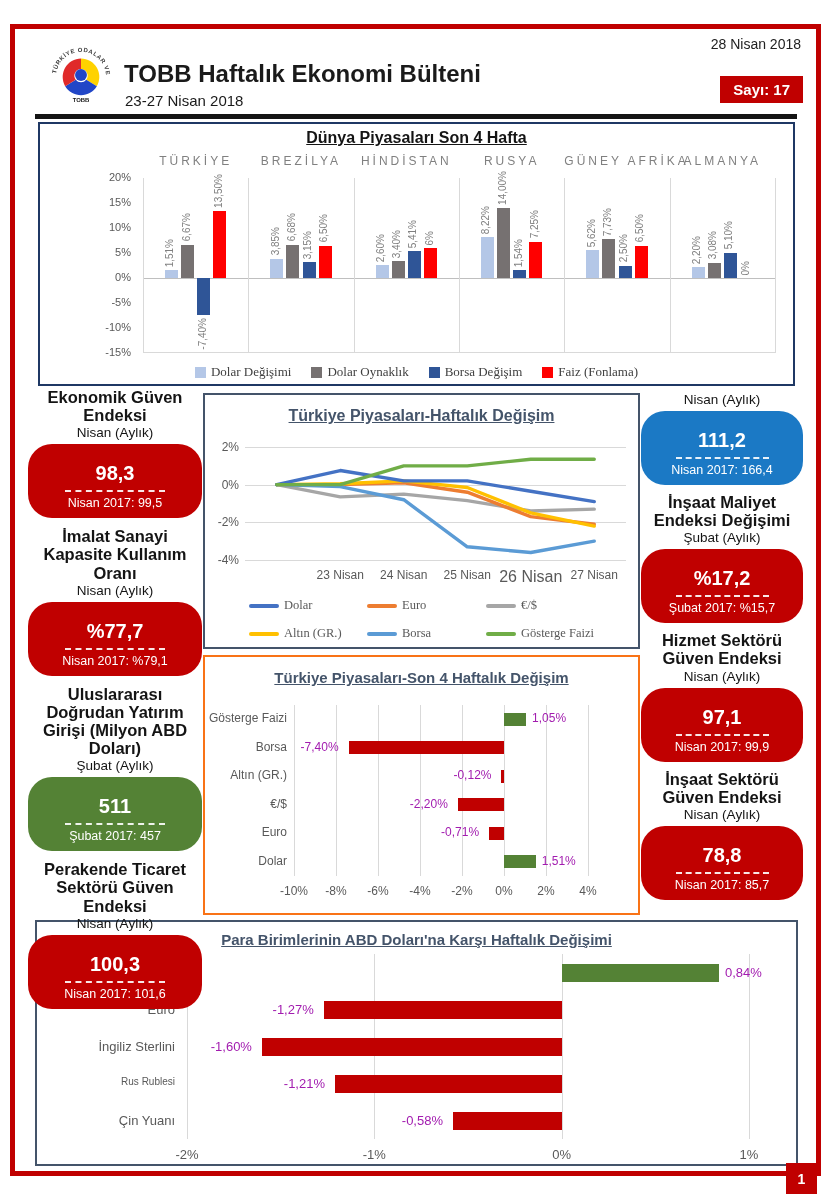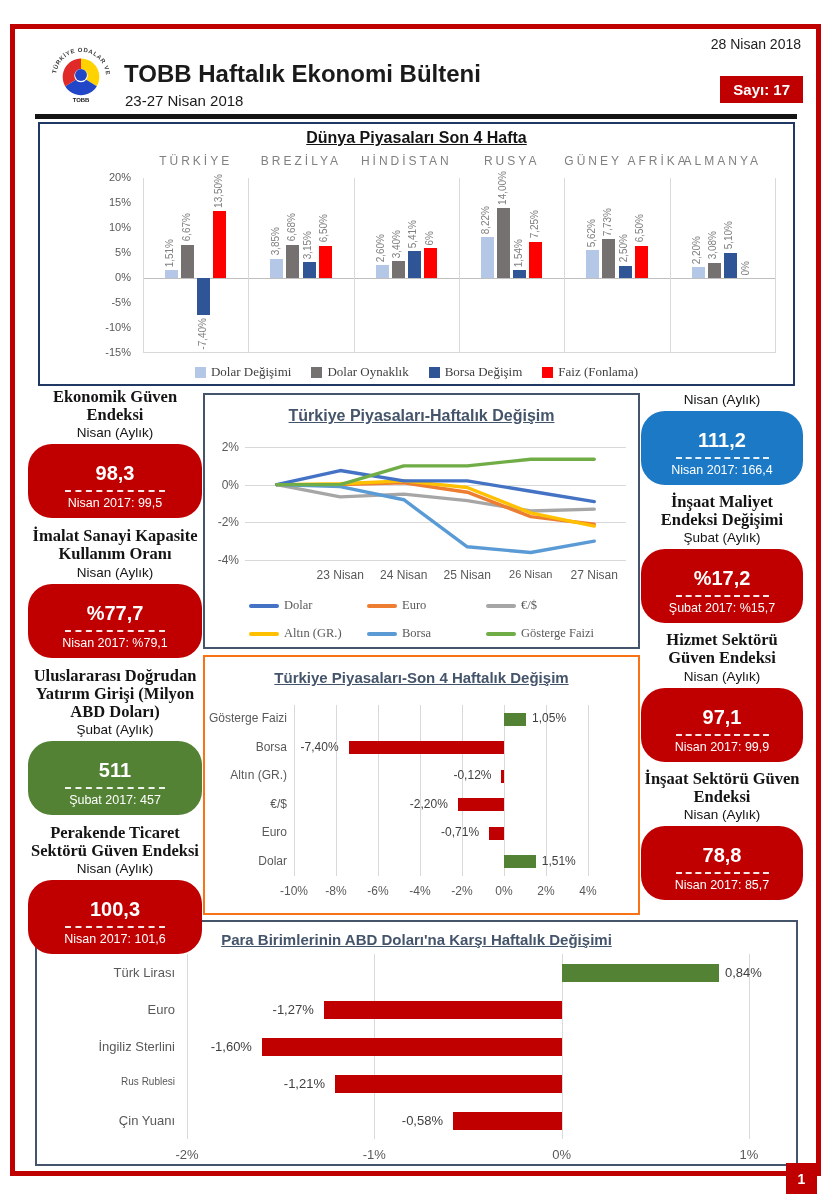--- a/index.html
+++ b/index.html
@@ -26,25 +26,25 @@
   .vlabel{position:absolute;writing-mode:vertical-rl;transform:rotate(180deg);
           font-size:10px;line-height:1.1;color:#7F7F7F;white-space:nowrap;}
   .country{position:absolute;font-size:12px;letter-spacing:3px;color:#808080;
            text-align:center;white-space:nowrap;}
   .legend-row{position:absolute;display:flex;justify-content:center;gap:20px;
               font-size:13px;color:#404040;align-items:center;}
   .legend-item{display:flex;align-items:center;gap:5px;white-space:nowrap;font-family:Liberation Serif, serif;}
   .legend-sq{width:11px;height:11px;display:inline-block;}
   .lineswatch{width:30px;height:4px;border-radius:2px;display:inline-block;}
   .hbar-label{position:absolute;font-size:12px;color:#595959;text-align:right;white-space:nowrap;}
-  .hbar-val{position:absolute;font-size:12px;color:#404040;white-space:nowrap;}
+  .hbar-val{position:absolute;font-size:12px;color:#a21caf;white-space:nowrap;}
   
   .cards-col{position:absolute;display:flex;flex-direction:column;}
   .card-block{text-align:center;}
-  .card-title{font-size:16.5px;font-weight:bold;color:#141414;line-height:1.1;margin:0 0 1px 0;font-family:Liberation Serif, serif;}
+  .card-title{font-size:16.5px;font-weight:bold;color:#141414;line-height:1.1;margin:0 0 1px 0;}
   .card-period{font-size:13.5px;color:#141414;margin-bottom:4px;}
   .card-box{border-radius:24px;color:#fff;padding:18px 6px 8px 6px;}
   .card-value{font-size:20px;font-weight:bold;}
   .card-divider{width:62%;border-top:2px dashed rgba(255,255,255,.9);margin:5px auto 4px auto;}
   .card-prev{font-size:12.5px;}
   
   .page-num{position:absolute;left:786px;top:1163px;width:31px;height:31px;background:#C00000;
             color:#fff;font-size:14px;font-weight:bold;display:flex;align-items:center;
             justify-content:center;}
 </style>
@@ -177,21 +177,21 @@
       <div class="grid-h" style="left: 40px; top: 52px; width: 381px;"></div>
       <div class="tick" style="left: 4px; width: 30px; text-align: right; top: 82.6667px; font-size: 12px;">0%</div>
       <div class="grid-h" style="left: 40px; top: 89.6667px; width: 381px;"></div>
       <div class="tick" style="left: 4px; width: 30px; text-align: right; top: 120.333px; font-size: 12px;">-2%</div>
       <div class="grid-h" style="left: 40px; top: 127.333px; width: 381px;"></div>
       <div class="tick" style="left: 4px; width: 30px; text-align: right; top: 158px; font-size: 12px;">-4%</div>
       <div class="grid-h" style="left: 40px; top: 165px; width: 381px;"></div>
       <div class="tick" style="left: 100.25px; top: 173px; width: 70px; text-align: center; font-size: 12px;">23 Nisan</div>
       <div class="tick" style="left: 163.75px; top: 173px; width: 70px; text-align: center; font-size: 12px;">24 Nisan</div>
       <div class="tick" style="left: 227.25px; top: 173px; width: 70px; text-align: center; font-size: 12px;">25 Nisan</div>
-      <div class="tick" style="left: 290.75px; top: 173px; width: 70px; text-align: center; font-size: 11px;">26 Nisan</div>
+      <div class="tick" style="left: 290.75px; top: 173px; width: 70px; text-align: center; font-size: 16px;">26 Nisan</div>
       <div class="tick" style="left: 354.25px; top: 173px; width: 70px; text-align: center; font-size: 12px;">27 Nisan</div>
       <svg width="437" height="169" style="position: absolute; left: 0px; top: 0px; overflow: visible;">
         <polyline points="71.75,89.66666666666666 135.25,101.90833333333333 198.75,99.08333333333333 262.25,105.675 325.75,116.03333333333333 389.25,114.14999999999999" fill="none" stroke="#A6A6A6" stroke-width="3.4" stroke-linejoin="round" stroke-linecap="round"></polyline>
         <polyline points="71.75,89.66666666666666 135.25,89.66666666666666 198.75,87.78333333333333 262.25,97.19999999999999 325.75,121.68333333333334 389.25,129.21666666666664" fill="none" stroke="#ED7D31" stroke-width="3.4" stroke-linejoin="round" stroke-linecap="round"></polyline>
         <polyline points="71.75,89.66666666666666 135.25,88.725 198.75,85.9 262.25,92.49166666666666 325.75,117.91666666666666 389.25,131.1" fill="none" stroke="#FFC000" stroke-width="3.4" stroke-linejoin="round" stroke-linecap="round"></polyline>
         <polyline points="71.75,89.66666666666666 135.25,91.55 198.75,104.73333333333332 262.25,151.81666666666666 325.75,157.46666666666664 389.25,146.16666666666666" fill="none" stroke="#5B9BD5" stroke-width="3.4" stroke-linejoin="round" stroke-linecap="round"></polyline>
         <polyline points="71.75,89.66666666666666 135.25,75.54166666666666 198.75,85.9 262.25,85.9 325.75,96.25833333333333 389.25,106.61666666666666" fill="none" stroke="#4472C4" stroke-width="3.4" stroke-linejoin="round" stroke-linecap="round"></polyline>
         <polyline points="71.75,89.66666666666666 135.25,89.66666666666666 198.75,70.83333333333333 262.25,70.83333333333333 325.75,64.24166666666666 389.25,64.24166666666666" fill="none" stroke="#70AD47" stroke-width="3.4" stroke-linejoin="round" stroke-linecap="round"></polyline>
       </svg>
       <div class="legend-item" style="position: absolute; left: 44px; top: 203px; font-size: 12.5px; color: rgb(89, 89, 89);">

